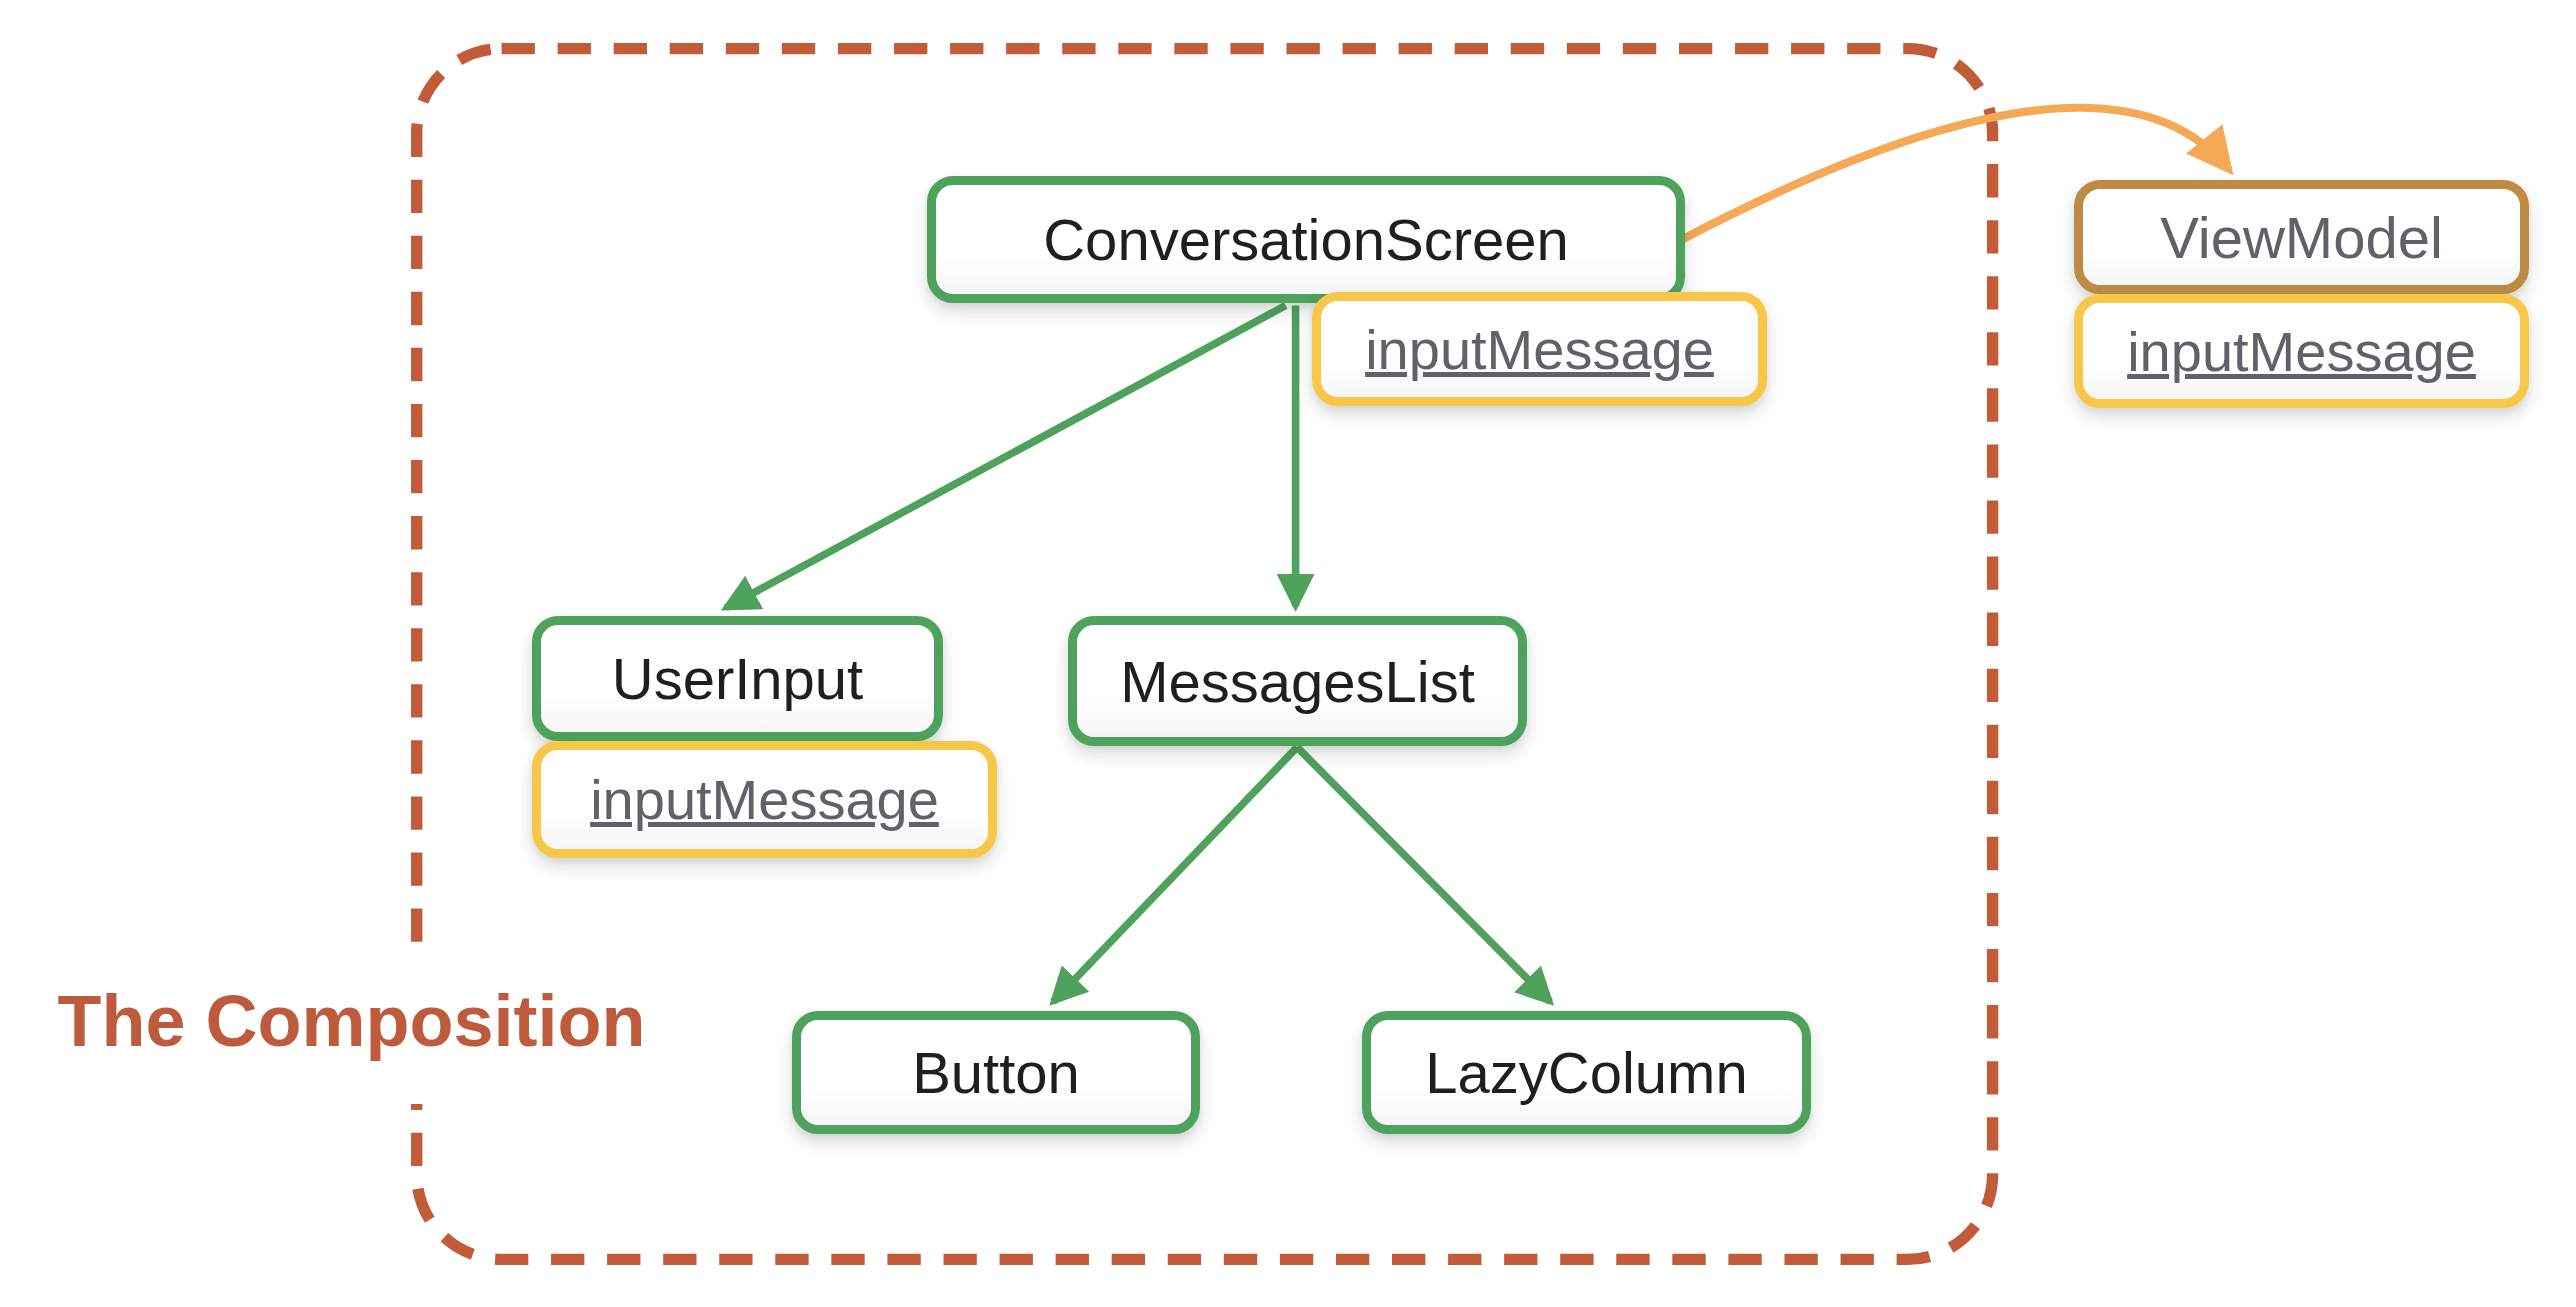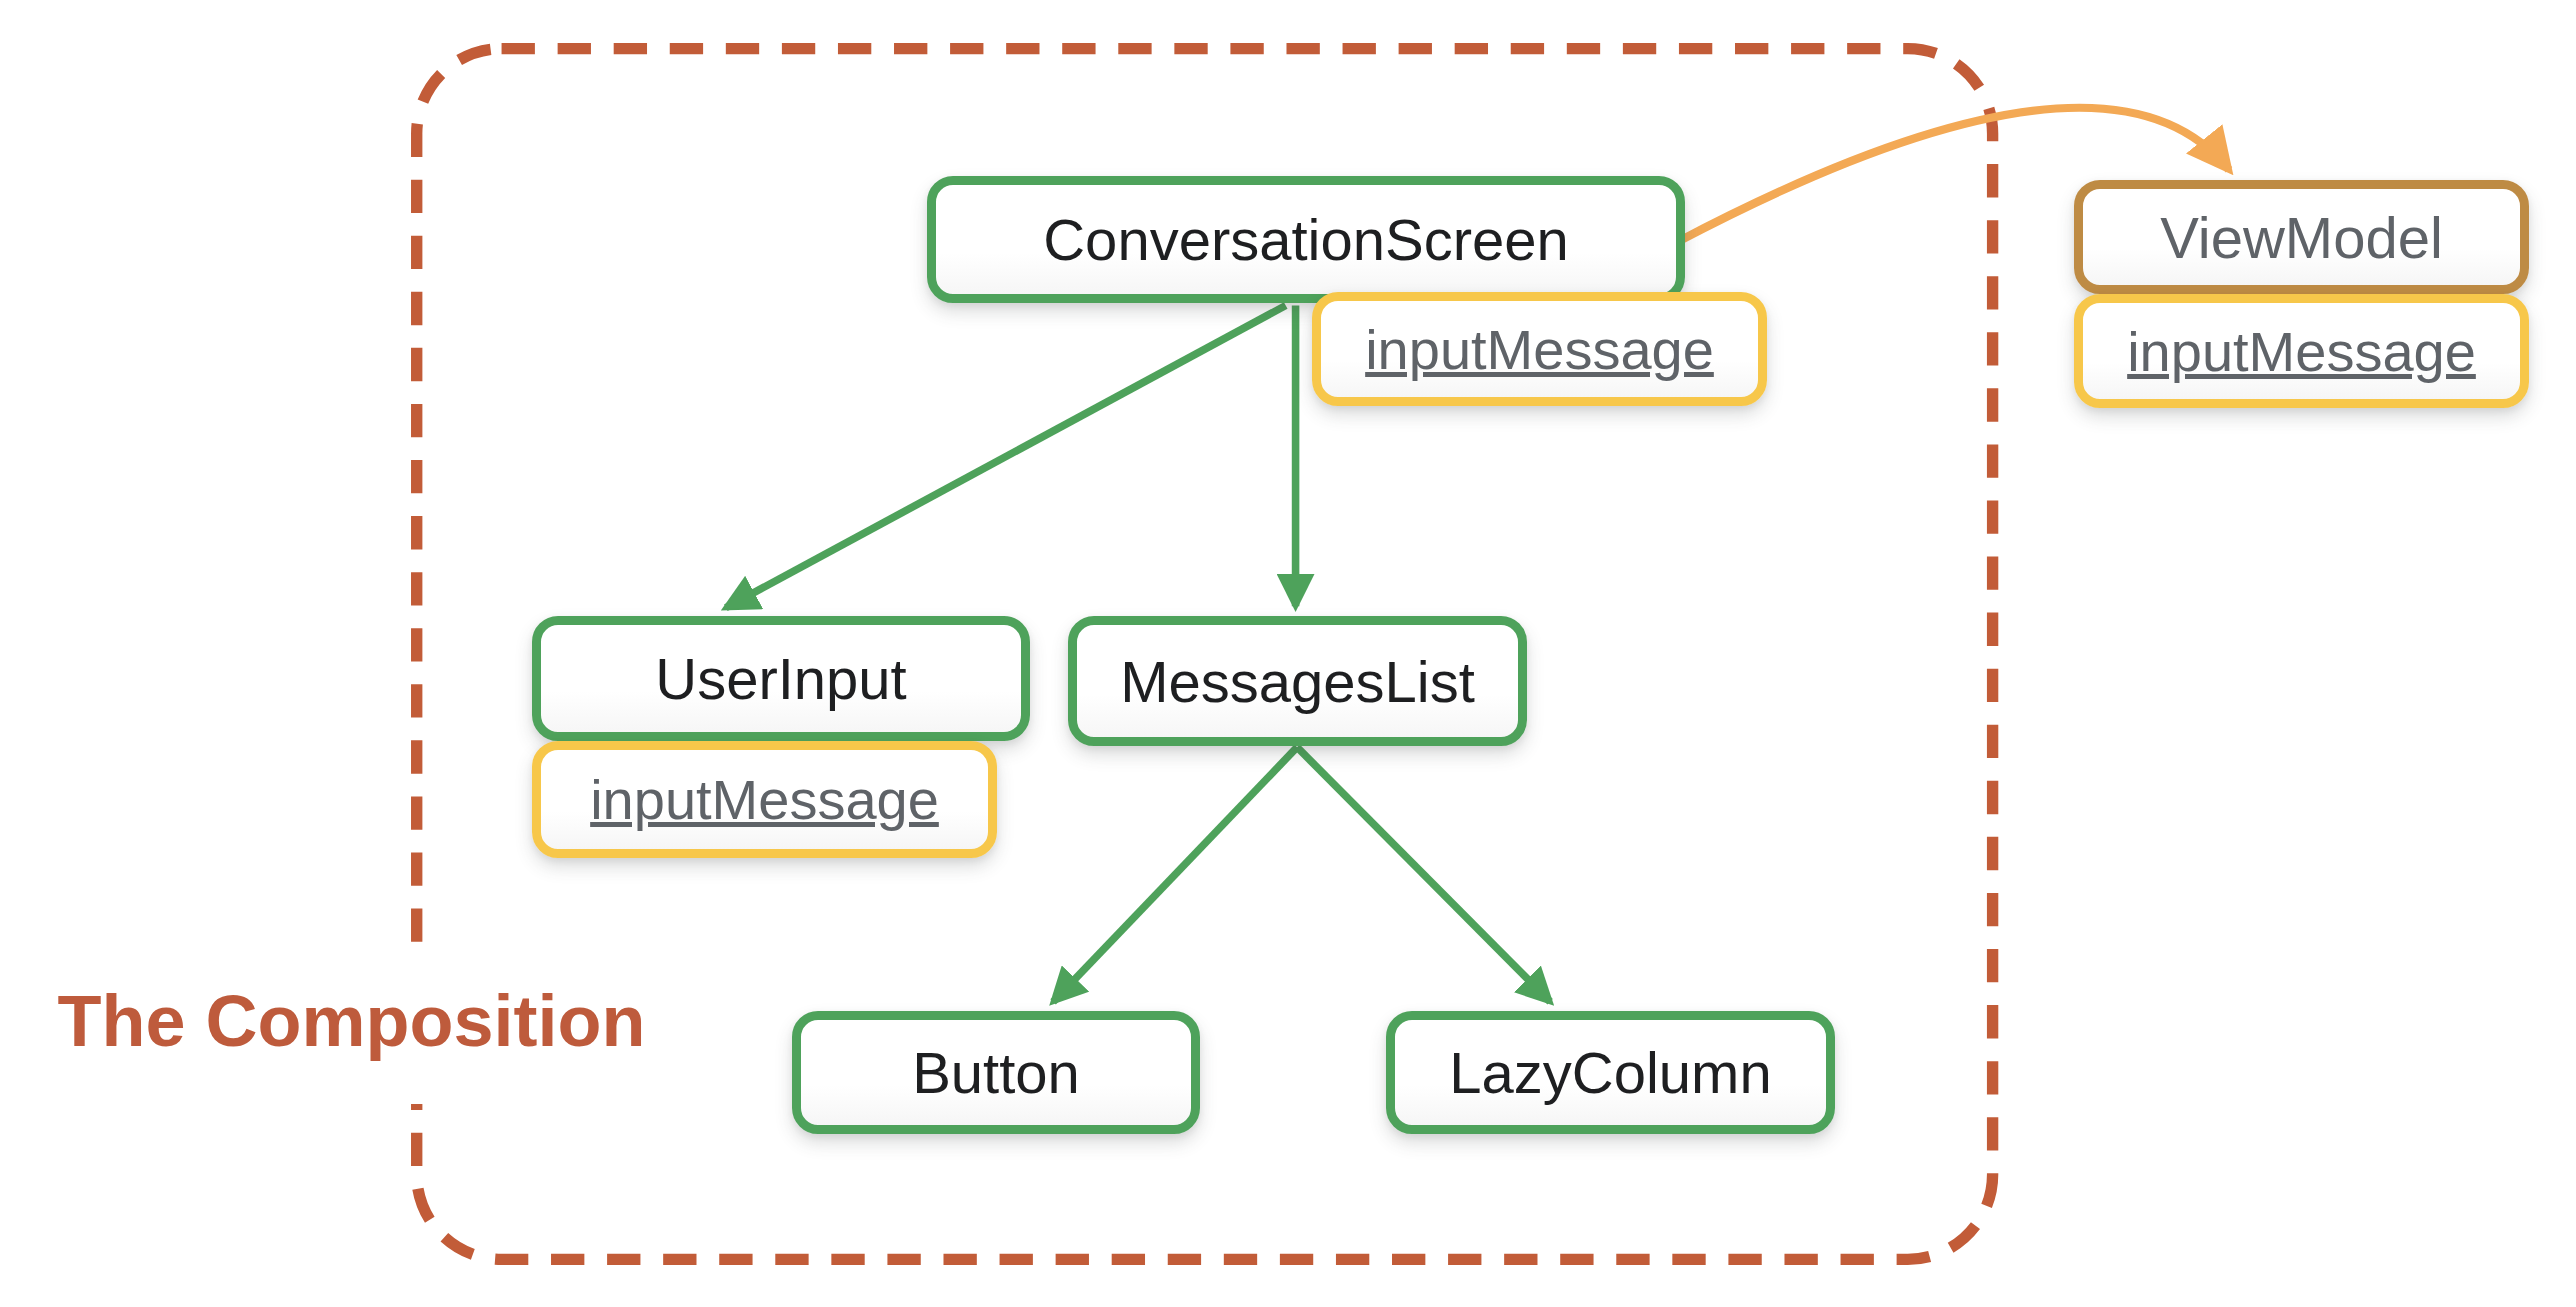--- a/index.html
+++ b/index.html
@@ -83,37 +83,37 @@
   <div class="title">The Composition</div>
 
   <div class="box comp" style="left:927px;top:176px;width:758px;height:127px;">
     <span>ConversationScreen</span>
   </div>
 
   <div class="box state" style="left:1312px;top:292px;width:455px;height:114px;">
     <span>inputMessage</span>
   </div>
 
-  <div class="box comp" style="left:532px;top:616px;width:498px;height:125px;">
+  <div class="box comp" style="left:532px;top:616px;width:411px;height:125px;">
     <span>UserInput</span>
   </div>
 
   <div class="box state" style="left:532px;top:741px;width:465px;height:117px;">
     <span>inputMessage</span>
   </div>
 
   <div class="box comp" style="left:1068px;top:616px;width:459px;height:130px;justify-content:center;">
     <span>MessagesList</span>
   </div>
 
   <div class="box comp" style="left:792px;top:1011px;width:408px;height:123px;">
     <span>Button</span>
   </div>
 
-  <div class="box comp" style="left:1362px;top:1011px;width:449px;height:123px;margin-left:24px;">
+  <div class="box comp" style="left:1362px;top:1011px;width:449px;height:123px;">
     <span>LazyColumn</span>
   </div>
 
   <div class="box vm" style="left:2074px;top:180px;width:455px;height:114px;">
     <span>ViewModel</span>
   </div>
 
   <div class="box state" style="left:2074px;top:294px;width:455px;height:114px;">
     <span>inputMessage</span>
   </div>

